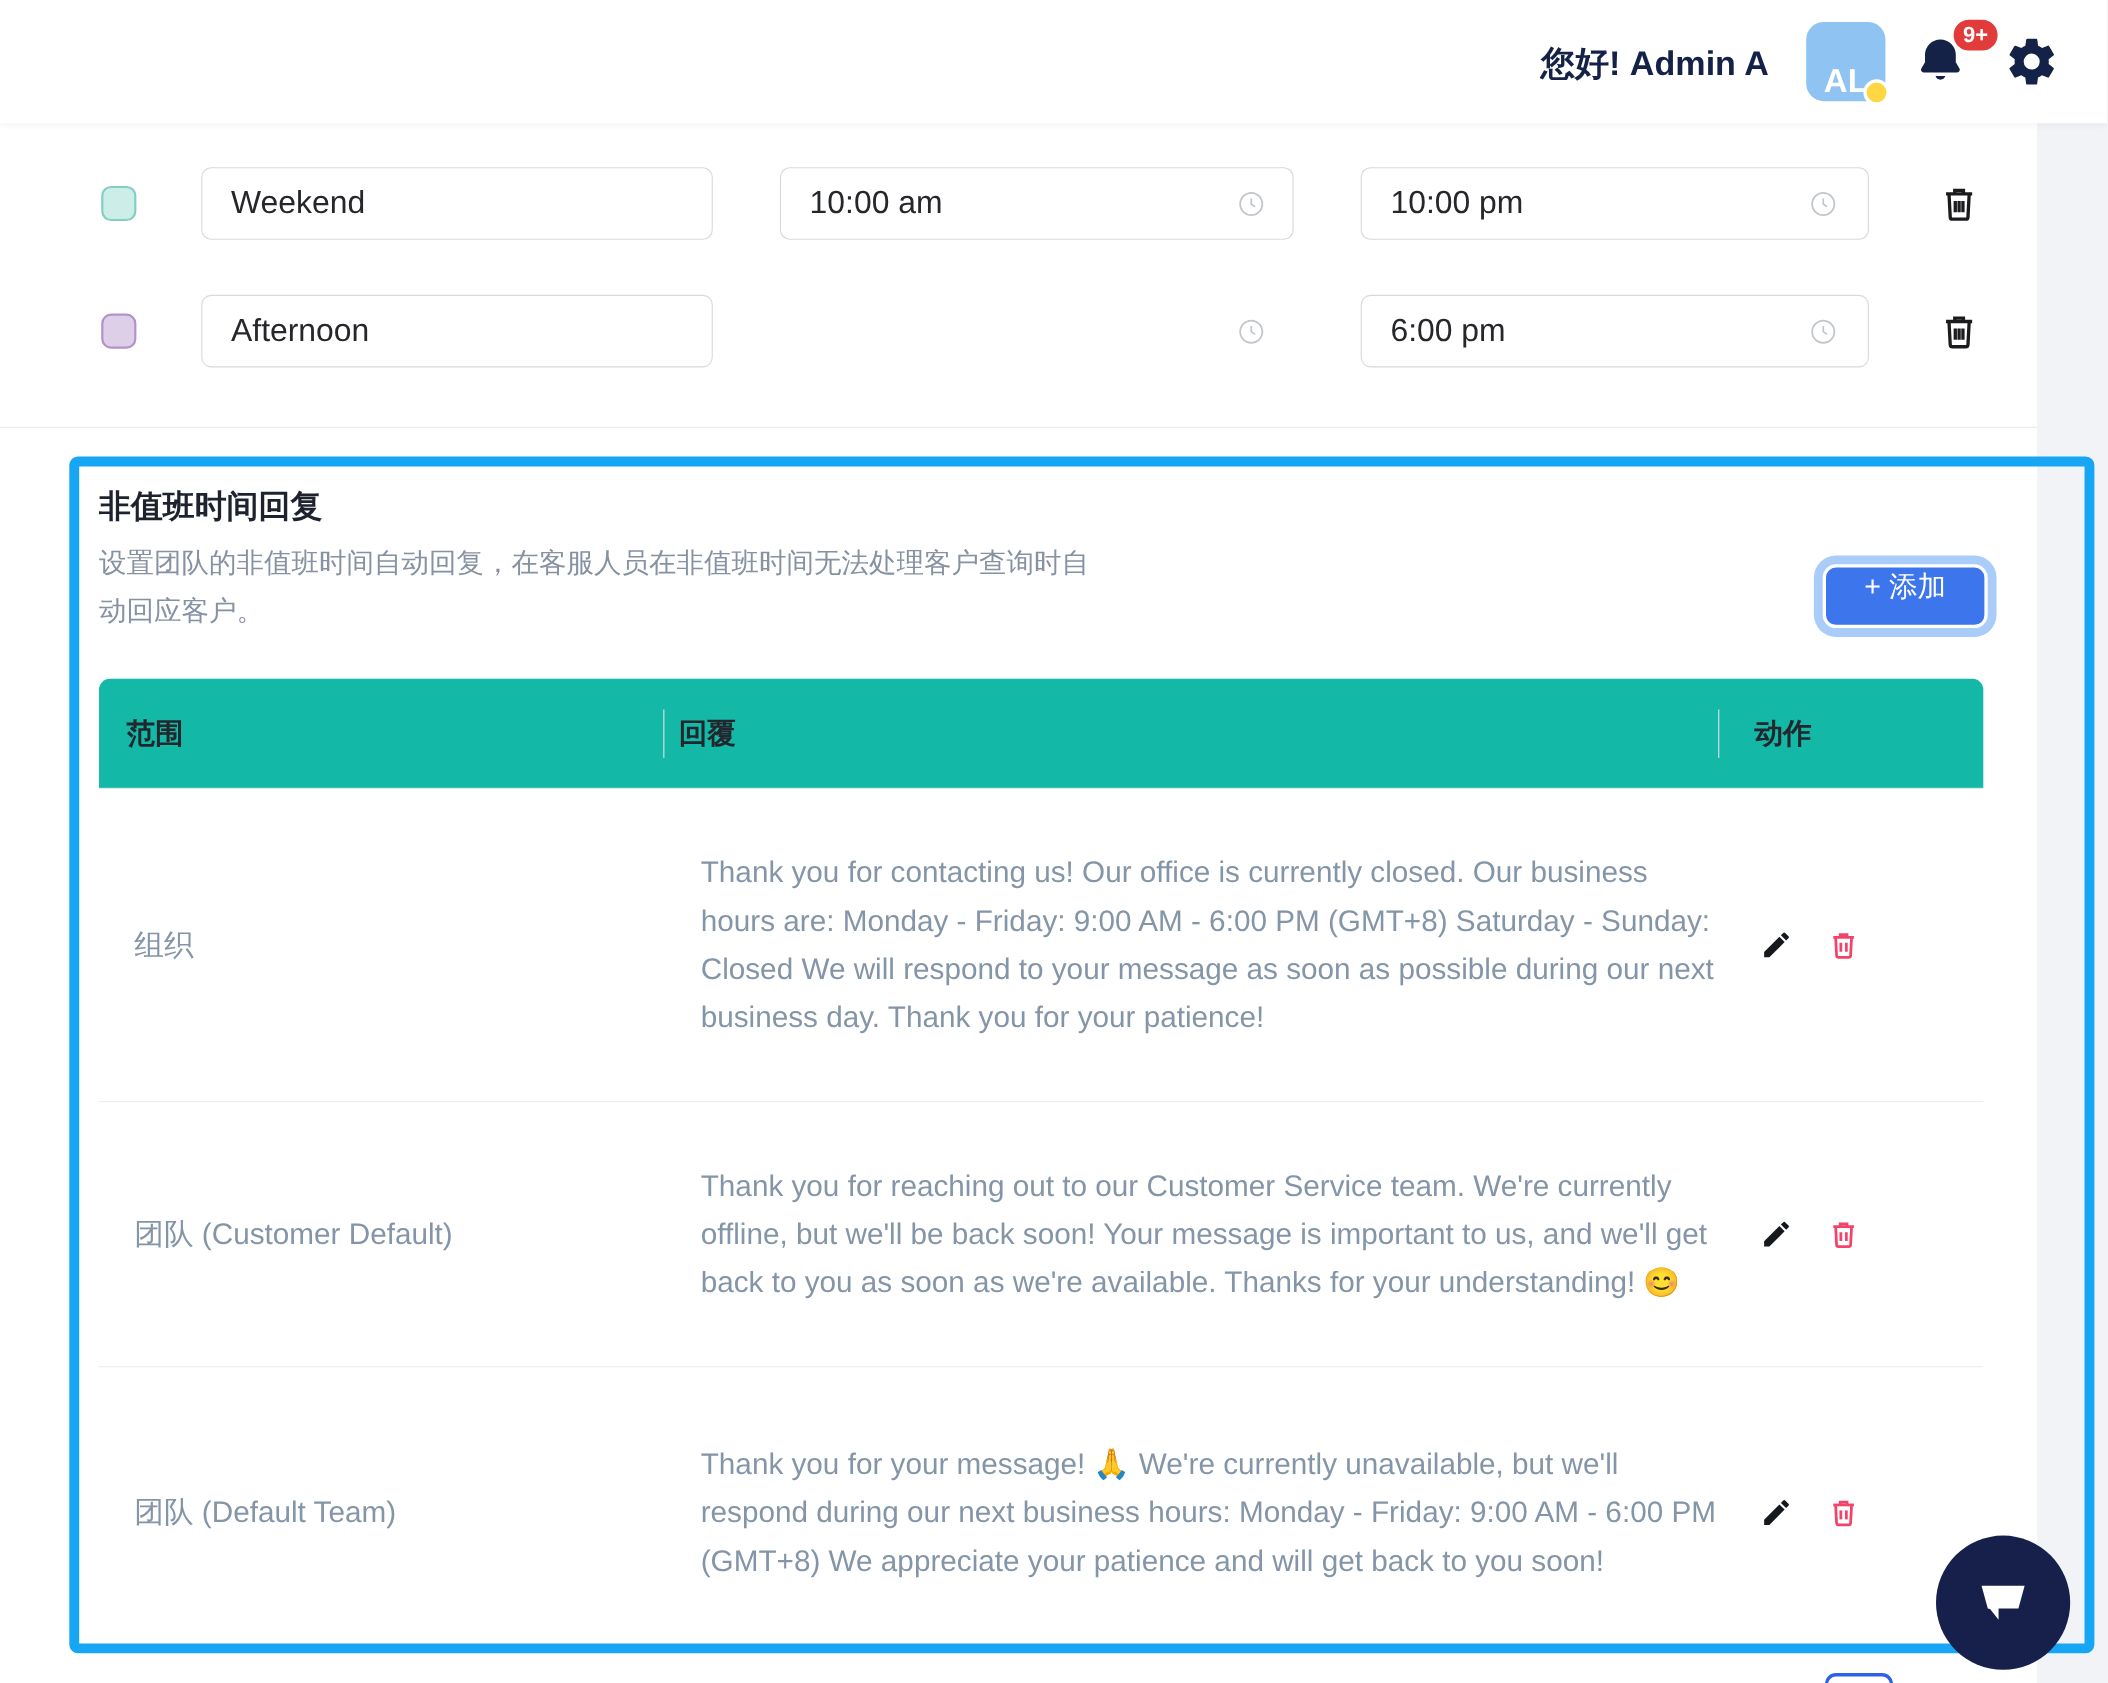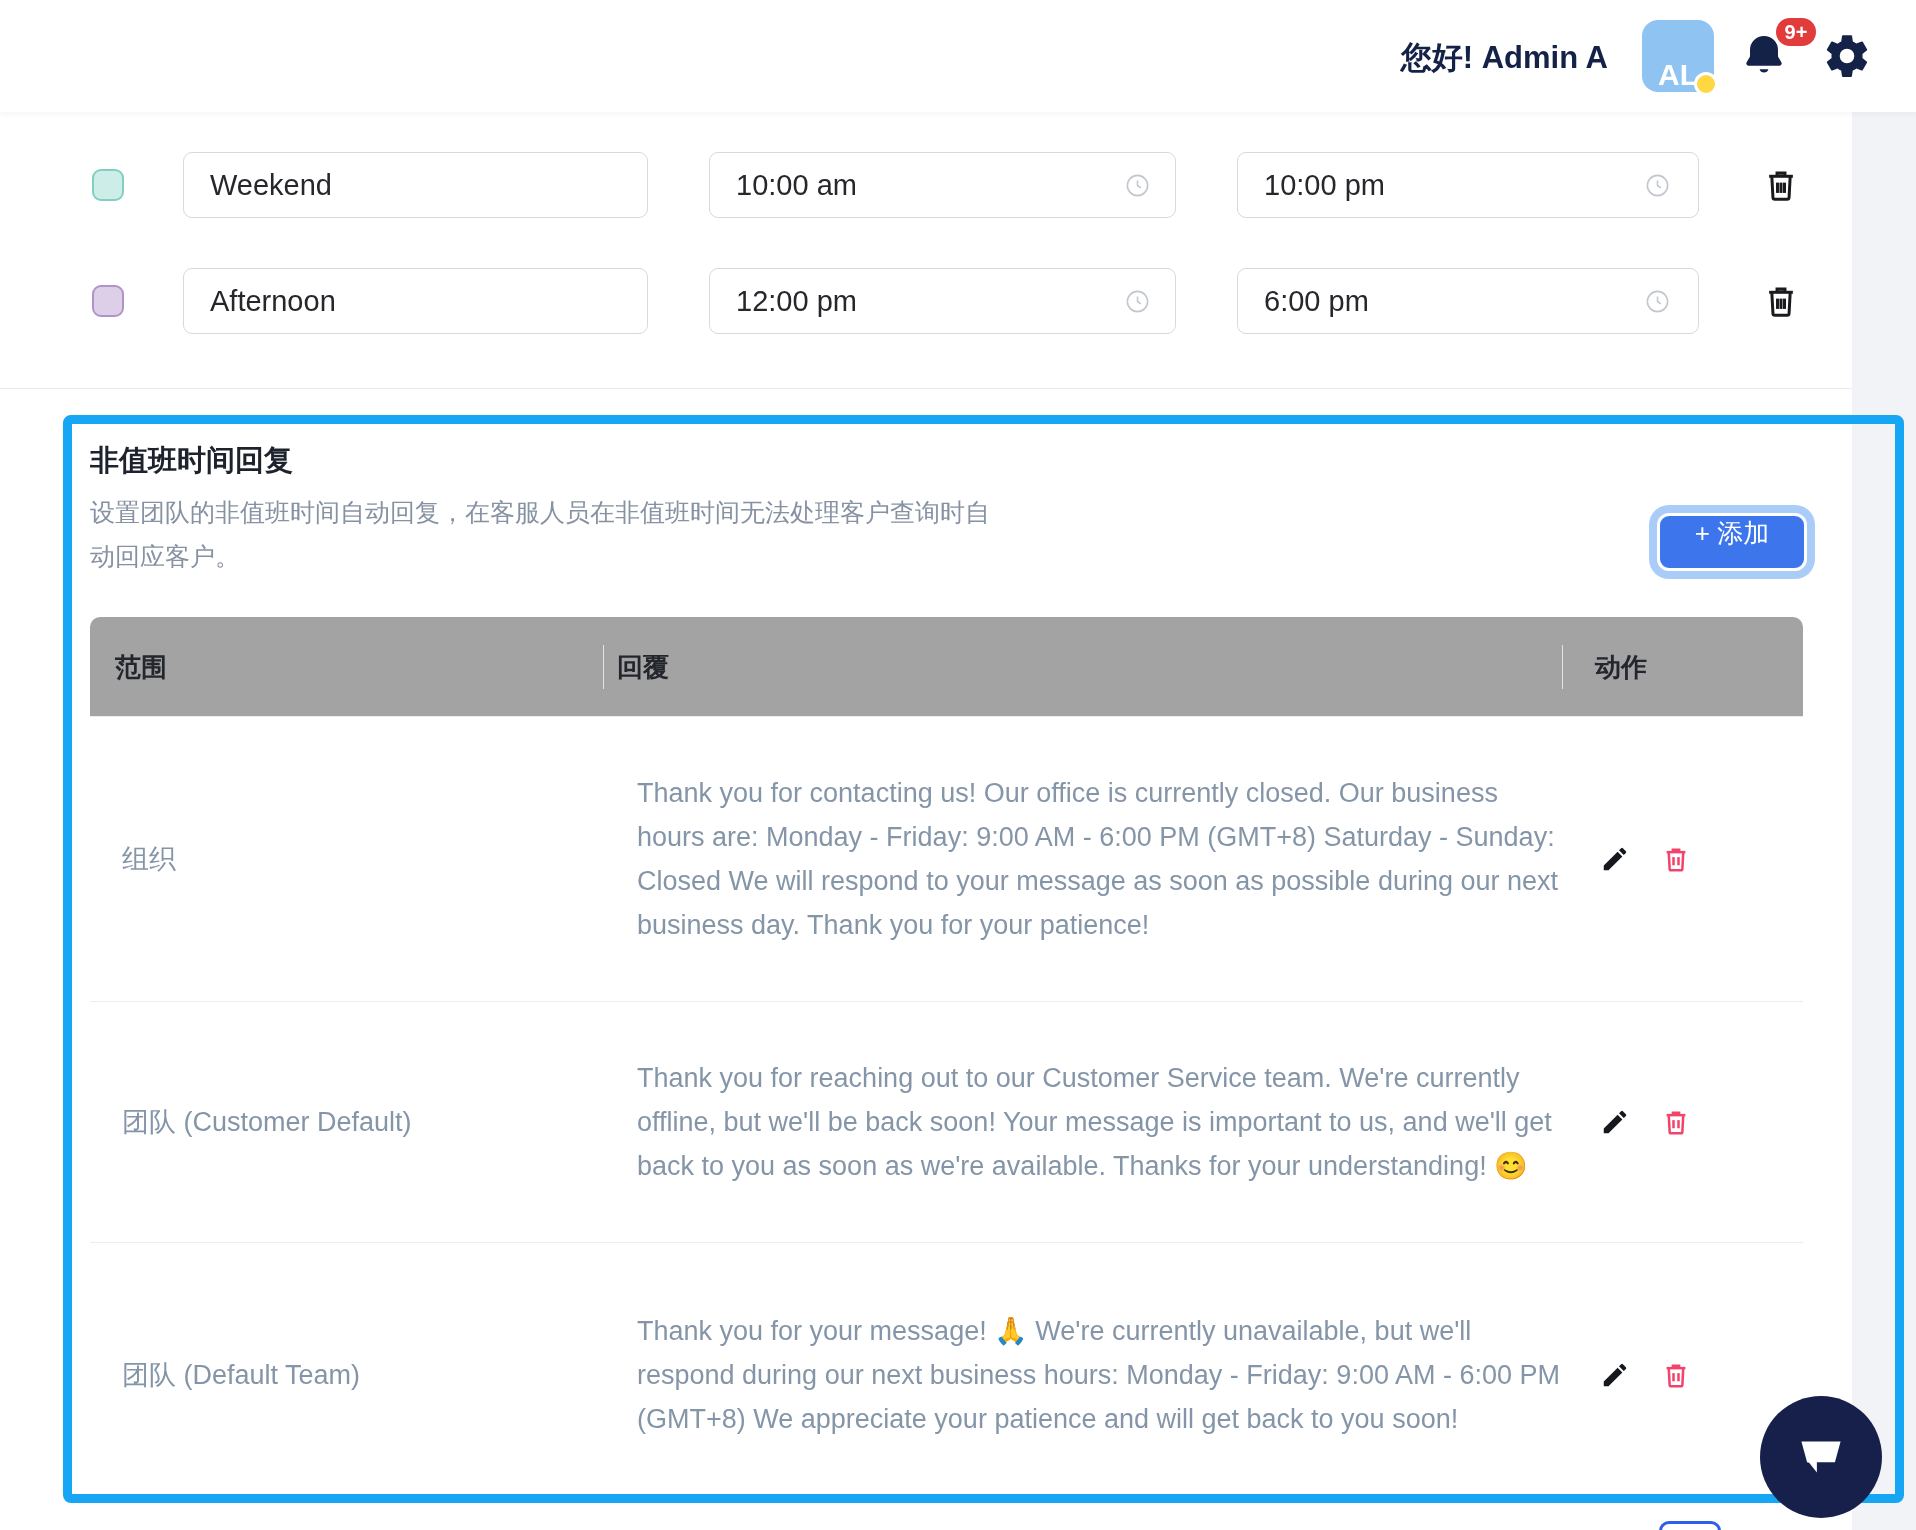--- a/index.html
+++ b/index.html
@@ -70,21 +70,21 @@
   .add-btn {
     position:absolute; left:1657px; top:513px; width:150px; height:58px;
     background:#3d76ec; border:3px solid #ffffff; border-radius:12px;
     box-shadow:0 0 0 8px #a9cdf8; color:#fff; font-size:26px; font-weight:500;
     display:flex; align-items:flex-start; justify-content:center; cursor:pointer;
     font-family:"Liberation Sans", sans-serif;
   }
   
   .rtable { position:absolute; left:90px; top:617px; width:1713px; }
   .thead {
-    position:relative; height:100px; background:#a3a3a3; border-radius:10px 10px 0 0;
+    position:relative; height:100px; background:#14b8a6; border-radius:10px 10px 0 0;
     border-bottom:1px solid #e9ecef;
   }
   .th { position:absolute; top:50%; transform:translateY(-50%); font-size:26px; font-weight:600; color:#23262c; }
   .th.c-scope { left:25px; } .th.c-reply { left:527px; } .th.c-action { left:1505px; }
   .vsep { position:absolute; top:28px; width:1px; height:44px; background:#dfe3e8; }
   .vsep.s1 { left:513px; } .vsep.s2 { left:1472px; }
   .t-row { position:relative; width:100%; }
   .t-row.h1 { height:285px; border-bottom:1px solid #ebedf1; }
   .t-row.h2 { height:241px; border-bottom:1px solid #ebedf1; }
   .t-row.h3 { height:263px; }
@@ -164,21 +164,20 @@
             <path d="M12 10.5v6.5"></path>
             <path d="M14.2 10.5v6.5"></path>
         </svg>
       </span>
     </span>
   </div>
 
   <div class="sched-row r1">
     <span class="swatch" style="background-color: rgb(222, 207, 233); border-color: rgb(177, 147, 201);"></span>
     <input class="tinput name-in" value="Afternoon" style="">
-    <input class="tinput start-in" value="12:00 pm" style="">
     <span class="clock c1">
       <svg width="27" height="27" viewBox="0 0 24 24" fill="none" stroke="currentColor" stroke-width="1.4">
         <circle cx="12" cy="12" r="9"></circle>
           <path d="M12 7.5V12l3 2.2"></path>
       </svg>
     </span>
     <input class="tinput end-in" value="6:00 pm" style="">
     <span class="clock c2">
       <svg width="27" height="27" viewBox="0 0 24 24" fill="none" stroke="currentColor" stroke-width="1.4">
         <circle cx="12" cy="12" r="9"></circle>

